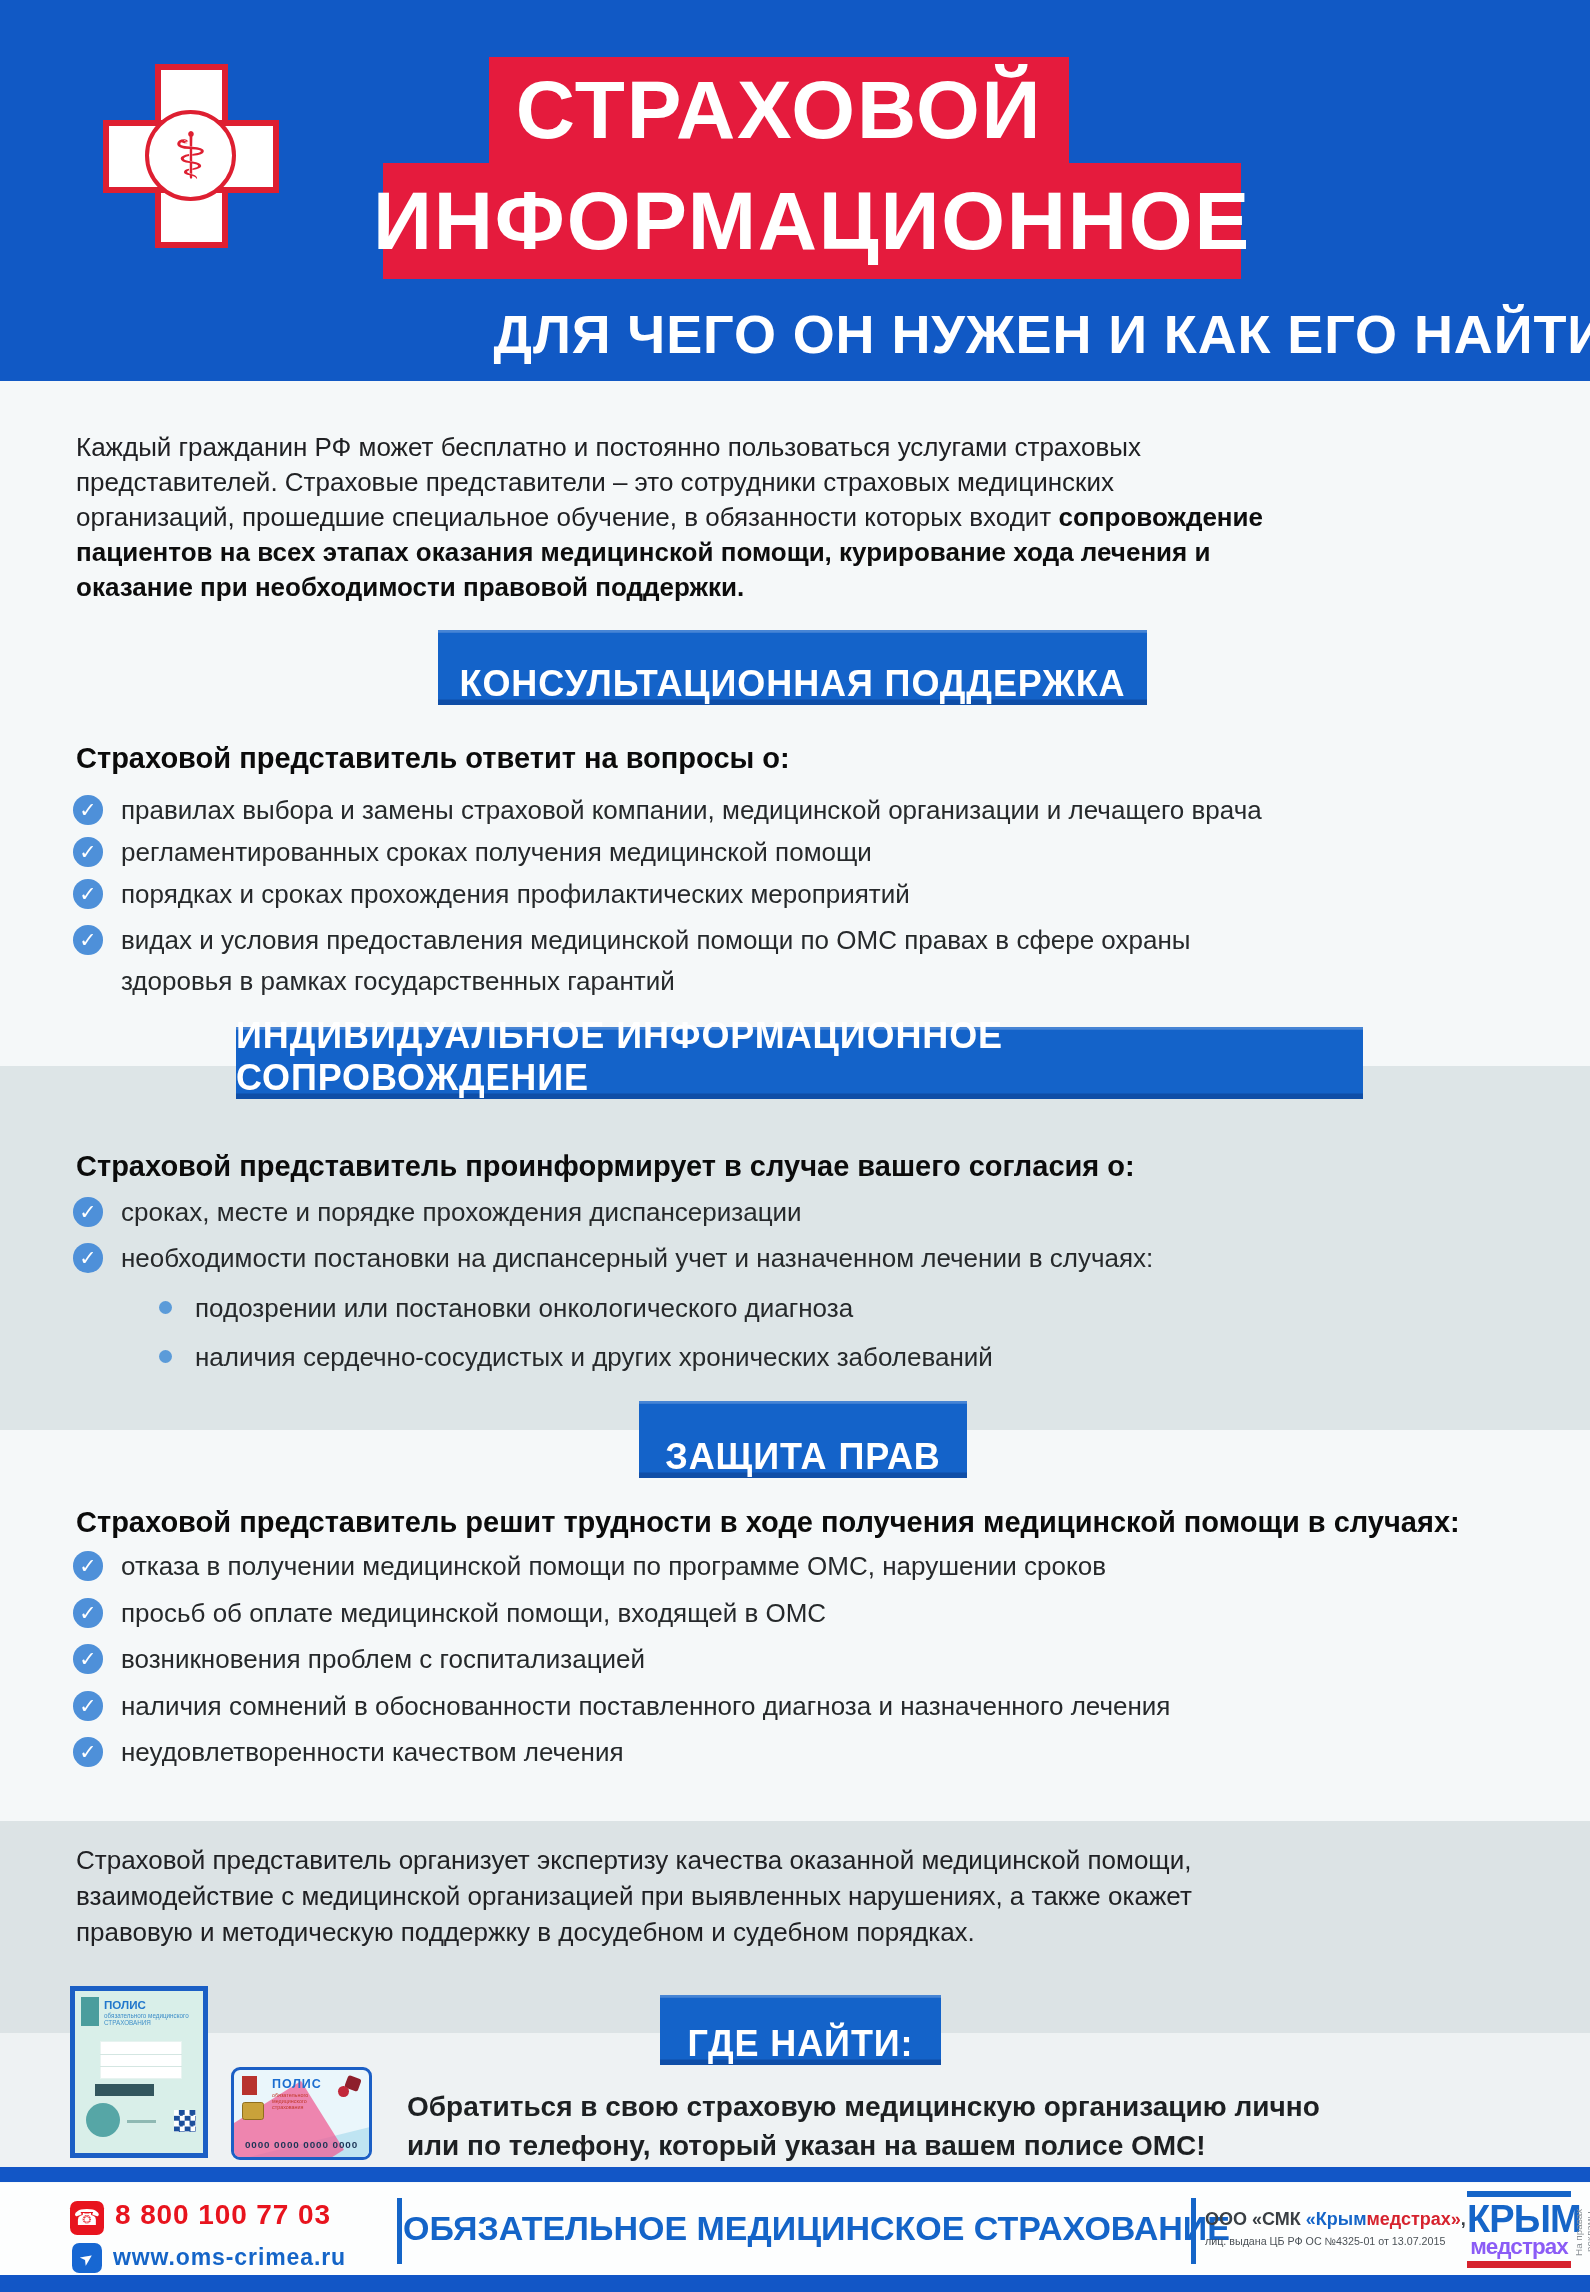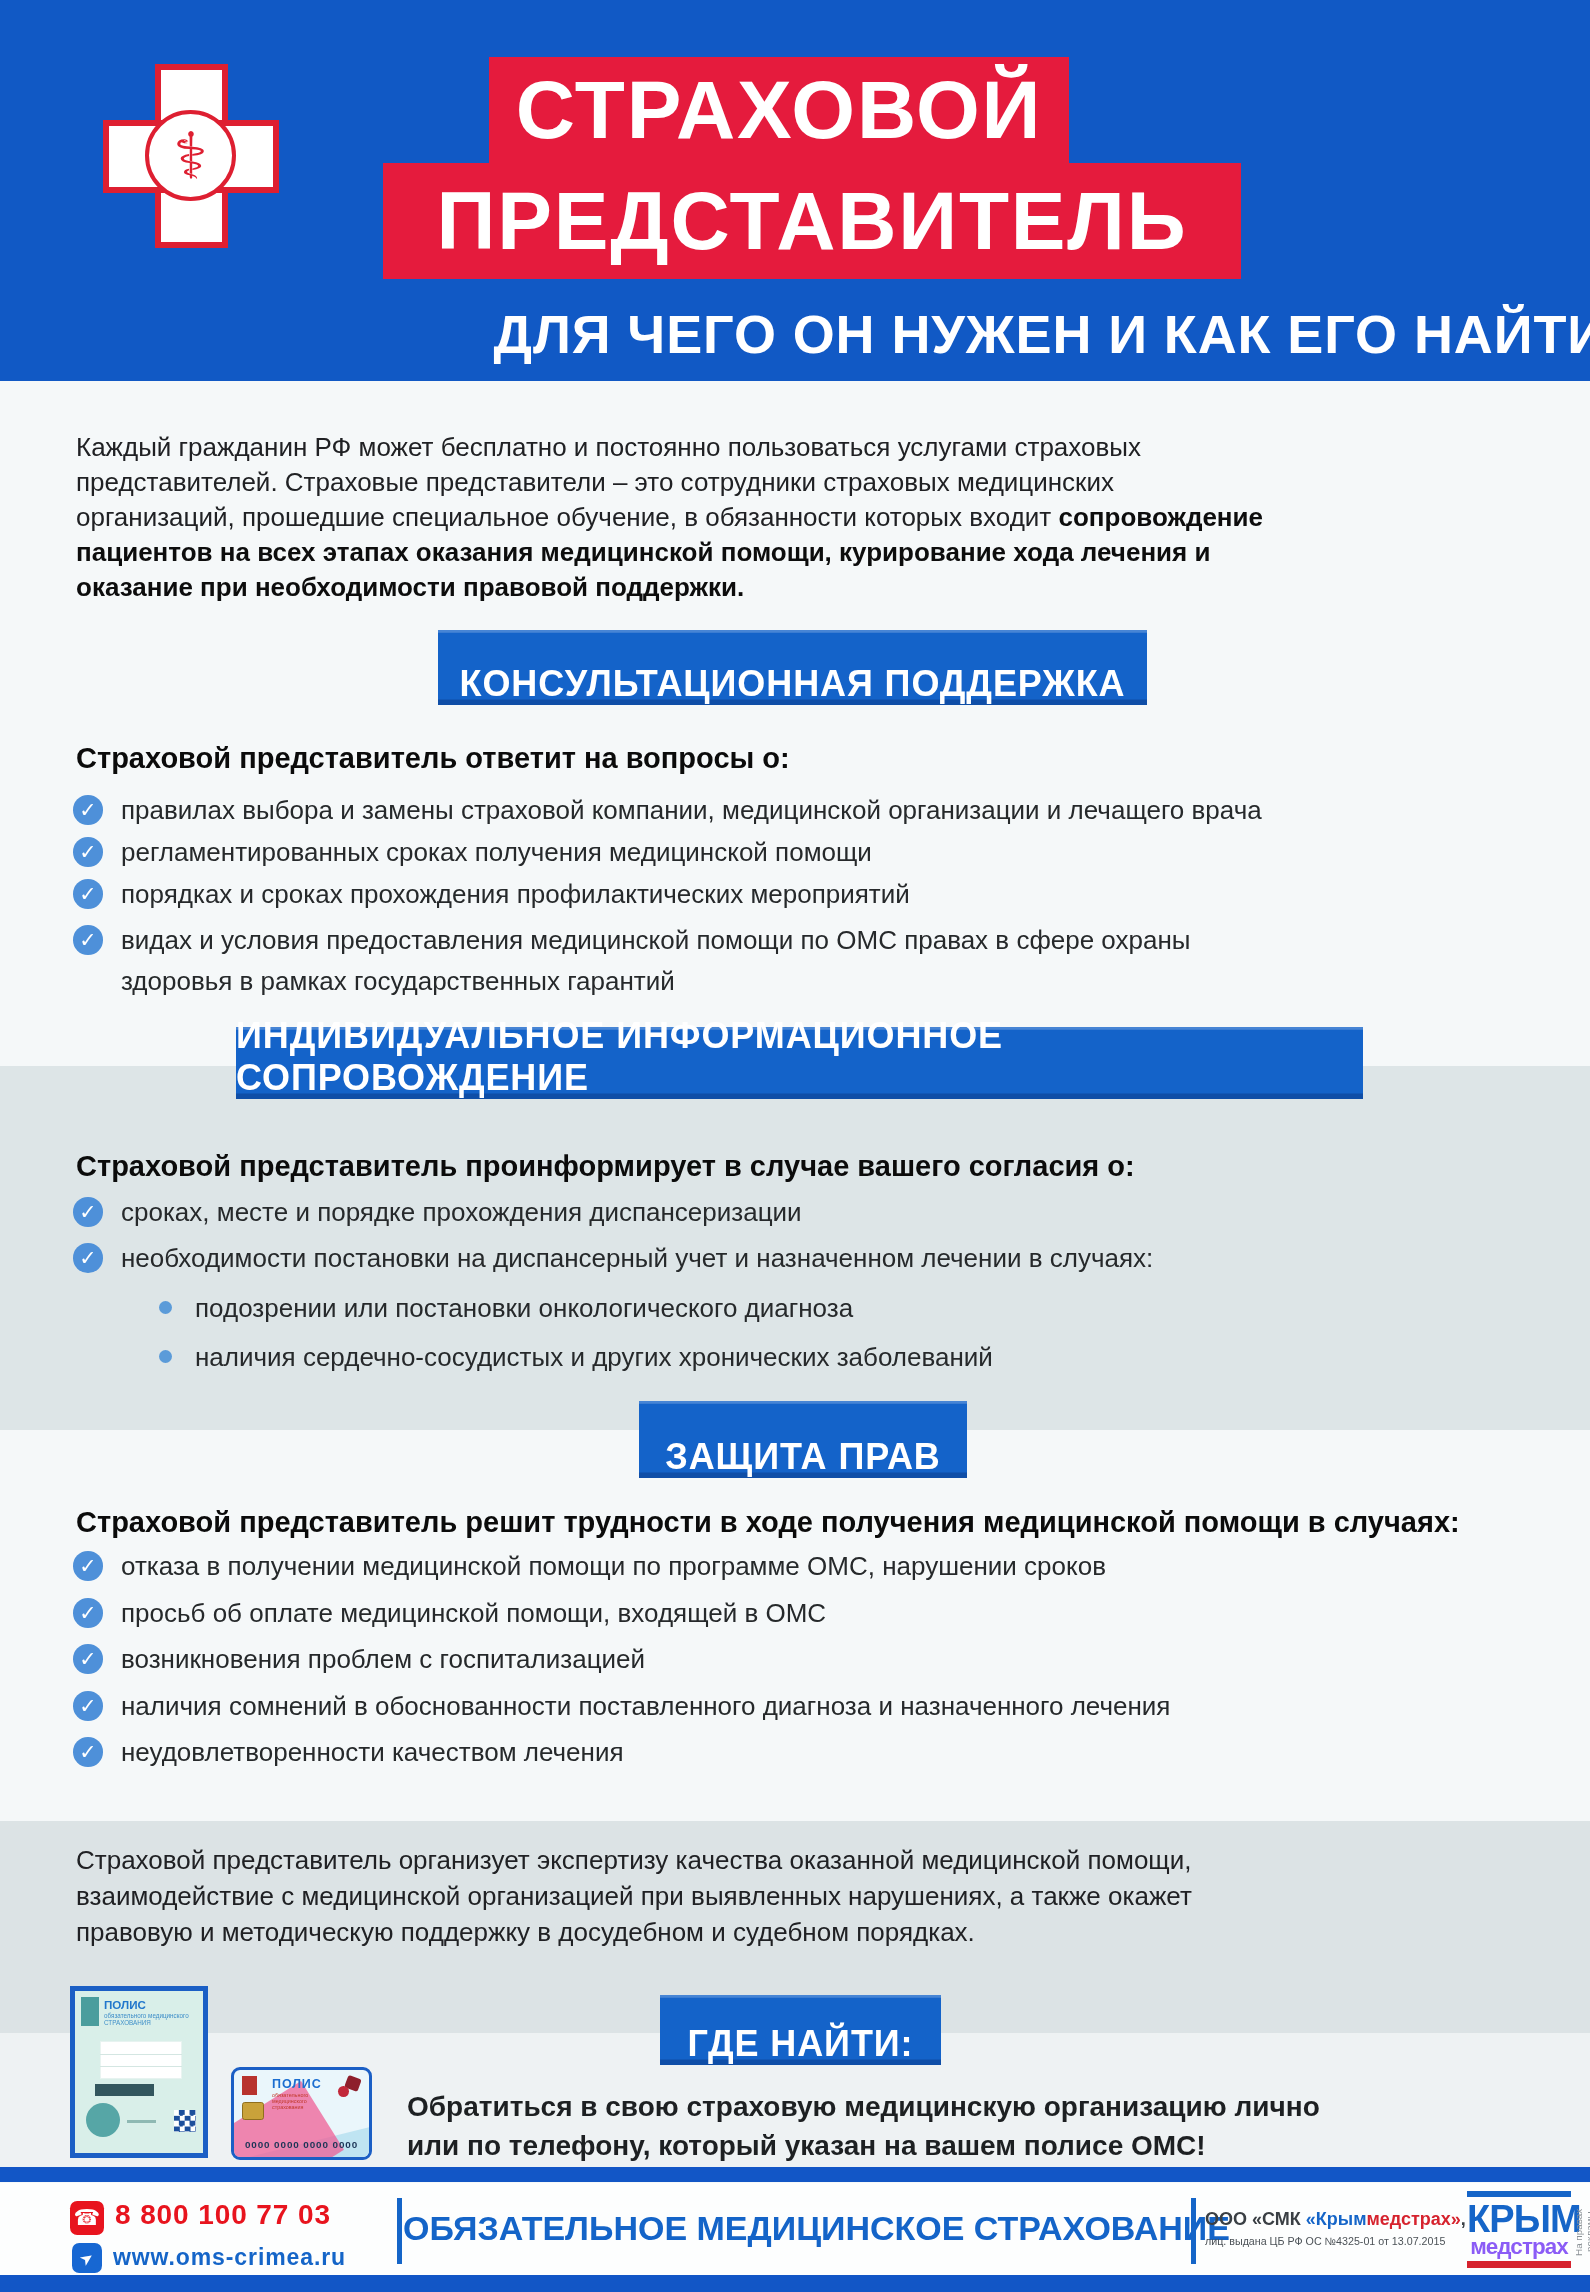--- a/index.html
+++ b/index.html
@@ -124,21 +124,21 @@
     <div class="cross-h"></div>
     <div class="cross-core"></div>
     <div class="cross-circle">
       <span class="caduceus">⚕</span>
     </div>
   </div>
   <div class="title-banner title-banner-1">
     <span>СТРАХОВОЙ</span>
   </div>
   <div class="title-banner title-banner-2">
-    <span>ПРЕДСТАВИТЕЛЬ</span>
+    <span>ИНФОРМАЦИОННОЕ</span>
   </div>
   <div class="header-subtitle">ДЛЯ ЧЕГО ОН НУЖЕН И КАК ЕГО НАЙТИ</div>
 
   <p class="intro"><span>Каждый гражданин РФ может бесплатно и постоянно пользоваться услугами страховых представителей. Страховые представители – это сотрудники страховых медицинских организаций, прошедшие специальное обучение, в обязанности которых входит </span><b>сопровождение пациентов на всех этапах оказания медицинской помощи, курирование хода лечения и оказание при необходимости правовой поддержки.</b></p>
 
   <div class="sec-banner sec-banner-1">
     <span>КОНСУЛЬТАЦИОННАЯ ПОДДЕРЖКА</span>
   </div>
   <div class="sec-heading h-1">Страховой представитель ответит на вопросы о:</div>
 

